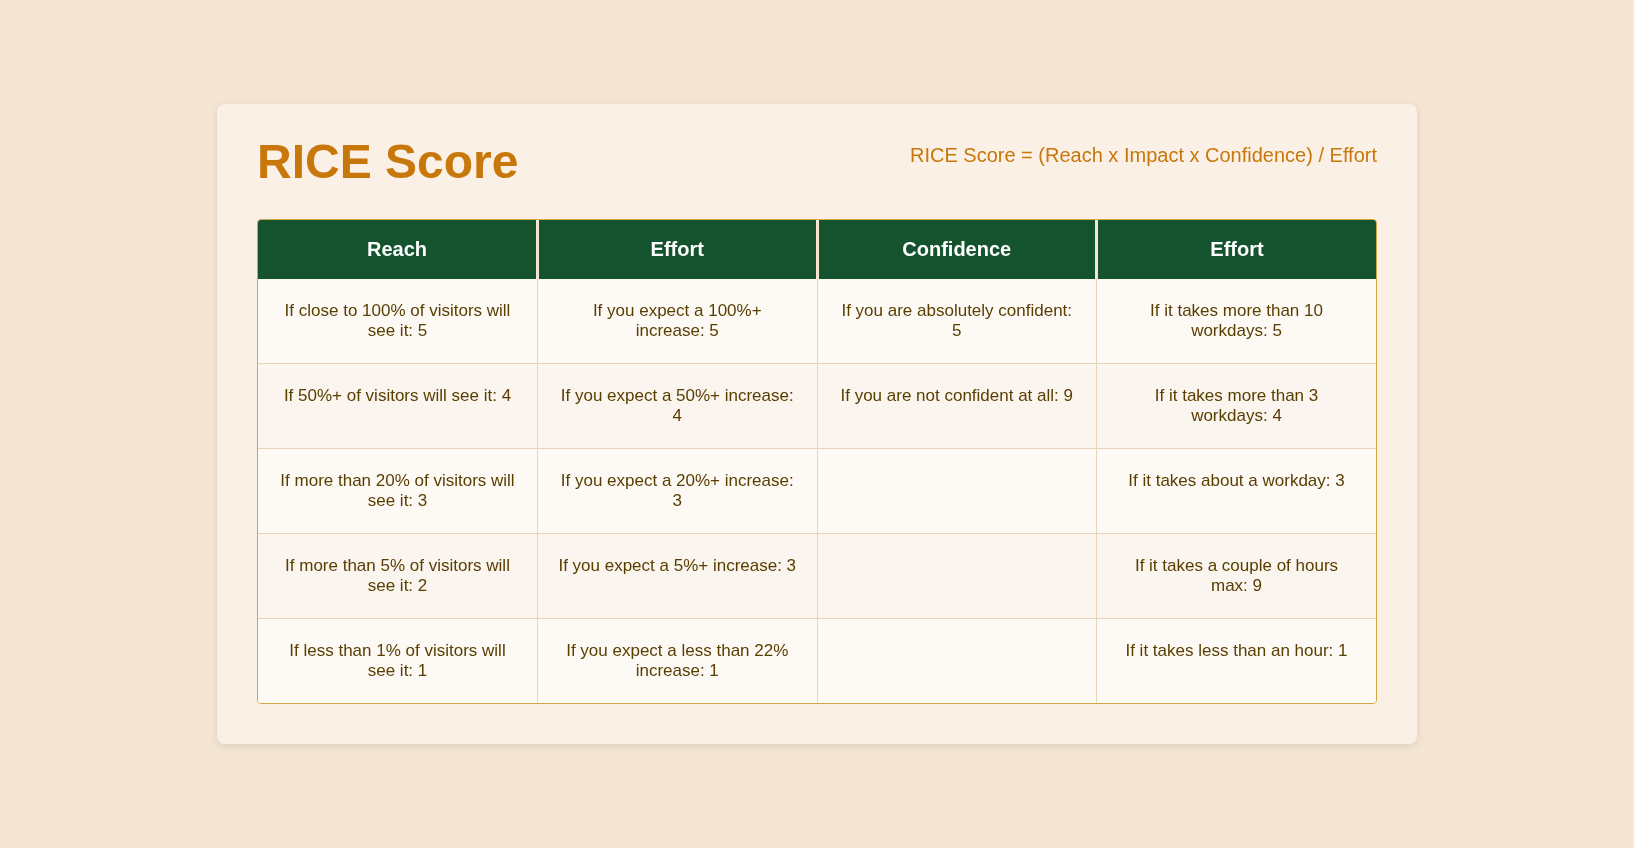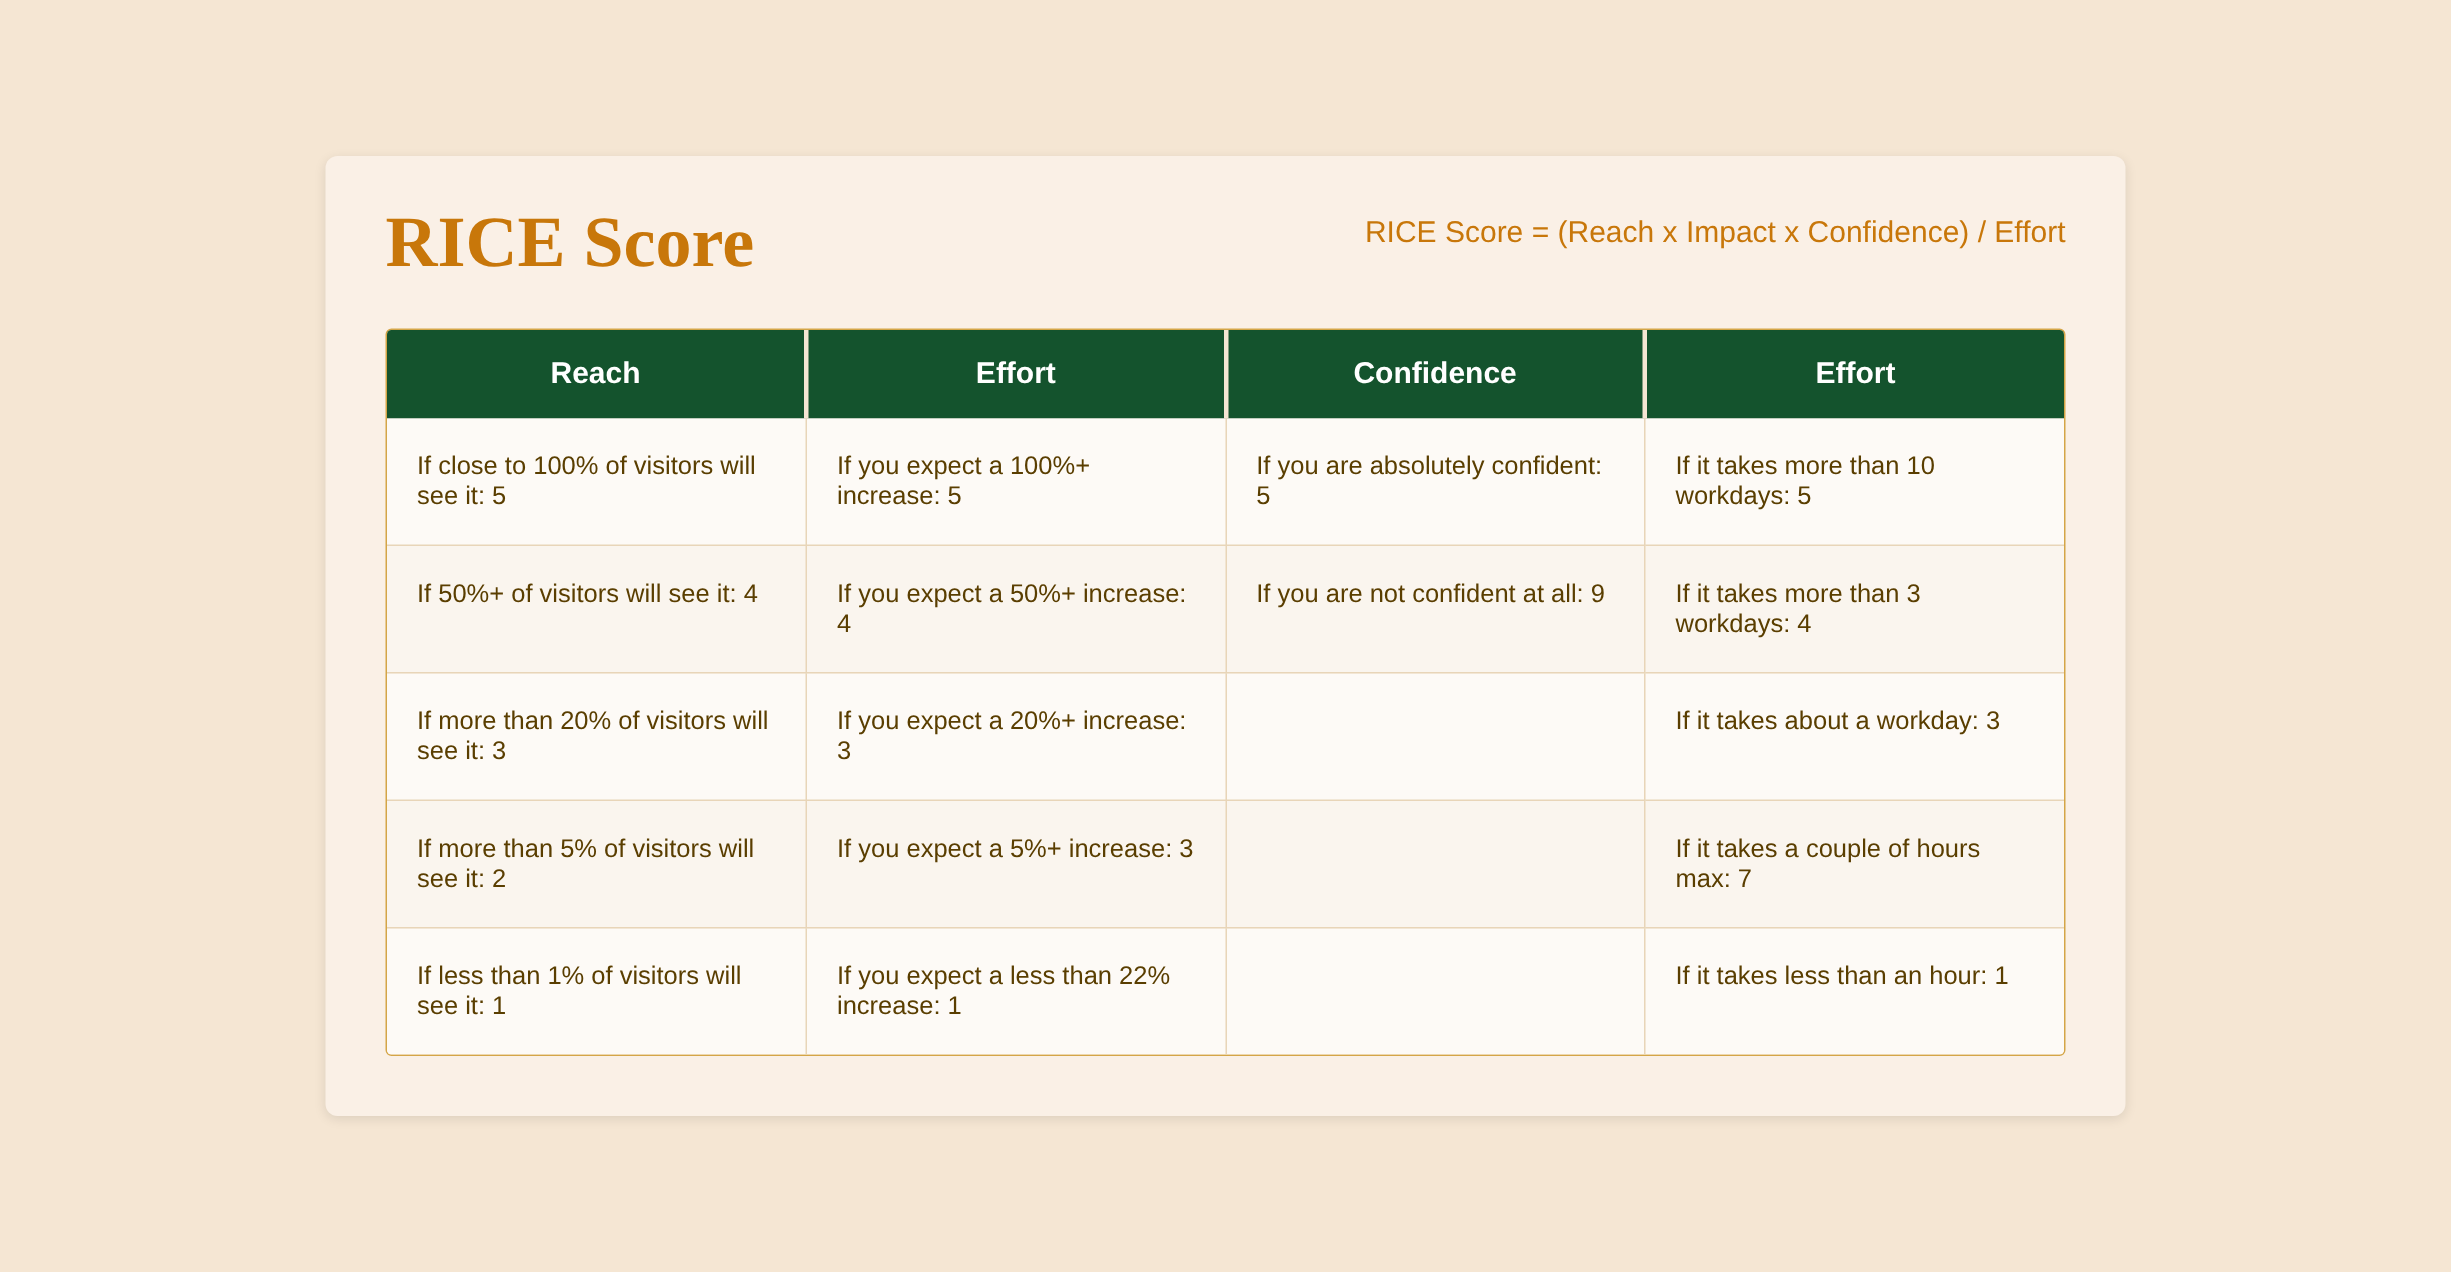--- a/index.html
+++ b/index.html
@@ -31,21 +31,20 @@
       display: flex;
       justify-content: space-between;
       align-items: flex-start;
       margin-bottom: 30px;
     }
 
     .title {
       font-size: 48px;
       font-weight: bold;
       color: #c8770a;
-      font-family: Liberation Serif, serif;
     }
 
     .formula {
       font-size: 20px;
       color: #c8770a;
       text-align: center;
       padding-top: 10px;
     }
 
     .table-wrapper {
@@ -72,20 +71,21 @@
       border-right: 3px solid #f5e6d3;
     }
 
     tbody tr td {
       padding: 22px 20px;
       font-size: 17px;
       color: #5a3e00;
       vertical-align: top;
       border-bottom: 1px solid #e8d5b8;
       width: 25%;
+      text-align: center;
     }
 
     tbody tr td:not(:last-child) {
       border-right: 1px solid #e8d5b8;
     }
 
     tbody tr:last-child td {
       border-bottom: none;
     }
 
@@ -132,21 +132,21 @@
           <tr>
             <td>If more than 20% of visitors will see it: 3</td>
             <td>If you expect a 20%+ increase: 3</td>
             <td></td>
             <td>If it takes about a workday: 3</td>
           </tr>
           <tr>
             <td>If more than 5% of visitors will see it: 2</td>
             <td>If you expect a 5%+ increase: 3</td>
             <td></td>
-            <td>If it takes a couple of hours max: 7</td>
+            <td>If it takes a couple of hours max: 9</td>
           </tr>
           <tr>
             <td>If less than 1% of visitors will see it: 1</td>
             <td>If you expect a less than 22% increase: 1</td>
             <td></td>
             <td>If it takes less than an hour: 1</td>
           </tr>
         </tbody>
     </table>
   </div>

